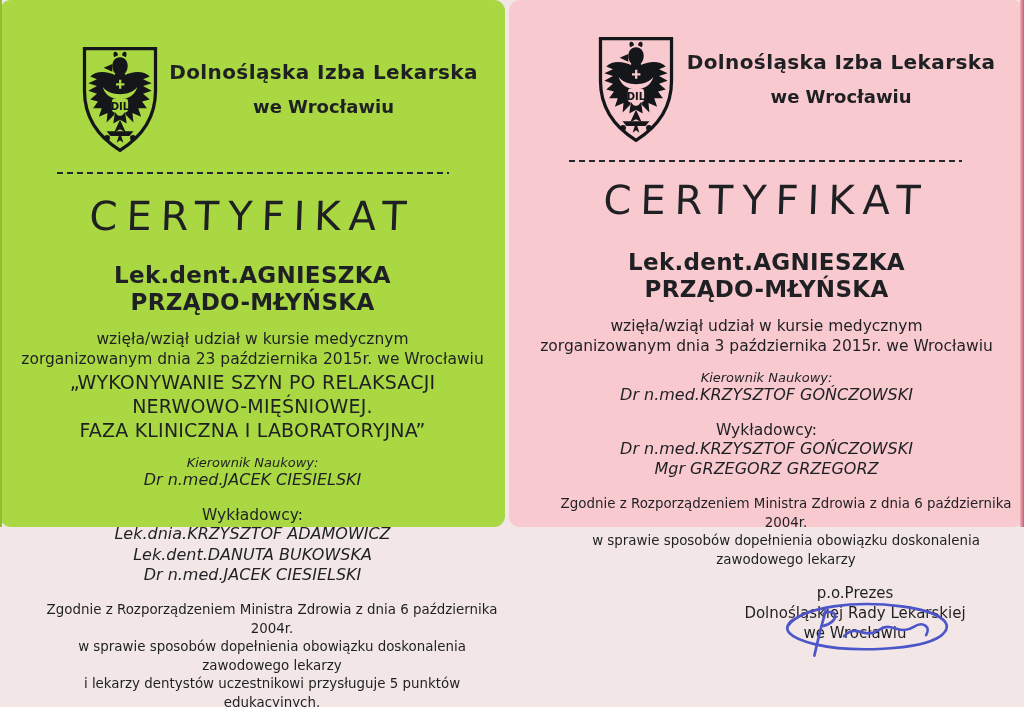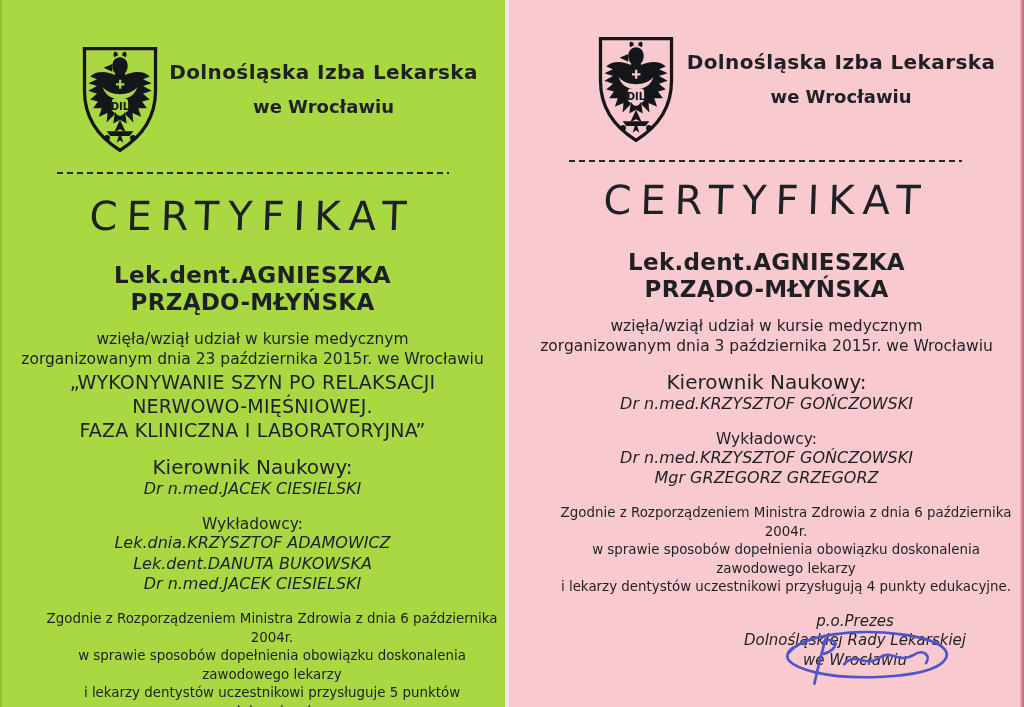--- a/index.html
+++ b/index.html
@@ -2,21 +2,21 @@
 <html><head>
 <meta charset="utf-8">
 <style>
   html,body{margin:0;padding:0;}
   body{
     width:1024px;height:707px;position:relative;overflow:hidden;
     background:#f2e7e6;
     font-family:"DejaVu Sans","Liberation Sans",sans-serif;
     color:#1f2023;
   }
-  .cert{position:absolute;top:0;height:707px;text-align:center;}
+  .cert{position:absolute;top:0;height:527px;text-align:center;border-radius:11px;}
   .cert-green{left:0;width:505px;background:#a9d843;--paper:#a9d843;}
   .cert-pink{left:509px;width:515px;background:#f8c9ce;--paper:#f8c9ce;}
   .cert-pink::after{content:"";position:absolute;top:0;right:0;width:4px;height:100%;
     background:linear-gradient(90deg,#eeb0ba,#c4626f);}
   .cert-green::before{content:"";position:absolute;top:0;left:0;width:2px;height:100%;
     background:#8fbe2f;}
 
   .cert-header{display:flex;align-items:flex-start;text-align:left;}
   .cert-green .cert-header{margin:42px 26px 0 72px;}
   .cert-pink .cert-header{margin:32px 26px 0 79px;}
@@ -33,28 +33,28 @@
     transform:skewX(-2deg);}
   .cert-pink .cert-title{margin-top:15px;}
 
   .recipient{margin-top:23px;font-size:23px;font-weight:bold;line-height:1.17;letter-spacing:.3px;}
   .cert-pink .recipient{margin-top:26px;}
 
   .participation{margin-top:13px;font-size:15.5px;line-height:1.32;}
   .course{font-size:19px;line-height:1.27;letter-spacing:.2px;}
   .cert-pink .course{margin-top:15px;}
 
-  .sec-label{margin-top:13px;font-size:20px;}
+  .sec-label{margin-top:13px;font-size:13px;font-style:italic;}
   .sec-name{font-style:italic;font-size:16px;line-height:1.3;}
   .lect-label{margin-top:15px;font-size:15.5px;}
 
   .legal{margin-top:15px;font-size:13.4px;line-height:1.38;padding-left:39px;}
 
   .signer-block{width:250px;margin:15px 26px 0 auto;font-size:15px;line-height:1.32;
-    position:relative;text-align:center;font-style:italic;}
+    position:relative;text-align:center;}
   .cert-pink .signer-block{margin-right:44px;}
   .sig-svg{position:absolute;z-index:2;pointer-events:none;}
   .cert-pink .sig-svg{left:28px;top:14px;width:205px;height:64px;}
 
   .hidden-defs{position:absolute;width:0;height:0;overflow:hidden;}
 </style>
 </head>
 <body>
 
 <svg class="hidden-defs" aria-hidden="true">
@@ -162,21 +162,20 @@
   <div class="sec-label">Kierownik Naukowy:</div>
   <div class="sec-name">Dr n.med.KRZYSZTOF GOŃCZOWSKI</div>
 
   <div class="lect-label">Wykładowcy:</div>
   <div class="sec-name">Dr n.med.KRZYSZTOF GOŃCZOWSKI</div>
   <div class="sec-name">Mgr GRZEGORZ GRZEGORZ</div>
 
   <div class="legal">
     <div>Zgodnie z Rozporządzeniem Ministra Zdrowia z dnia 6 października 2004r.</div>
     <div>w sprawie sposobów dopełnienia obowiązku doskonalenia zawodowego lekarzy</div>
-    <div>i lekarzy dentystów uczestnikowi przysługują 4 punkty edukacyjne.</div>
   </div>
 
   <div class="signer-block">
     <div>p.o.Prezes</div>
     <div>Dolnośląskiej Rady Lekarskiej</div>
     <div>we Wrocławiu</div>
     <svg class="sig-svg" viewBox="0 0 200 62">
       <g fill="none" stroke="#4c55c9" stroke-width="2.6" stroke-linecap="round">
         <path d="M30,26 C44,8 96,2 140,8 C178,13 194,25 178,37 C158,51 90,53 56,45 C30,39 22,30 34,21"></path>
         <path d="M66,12 C62,26 58,42 55,56"></path>

